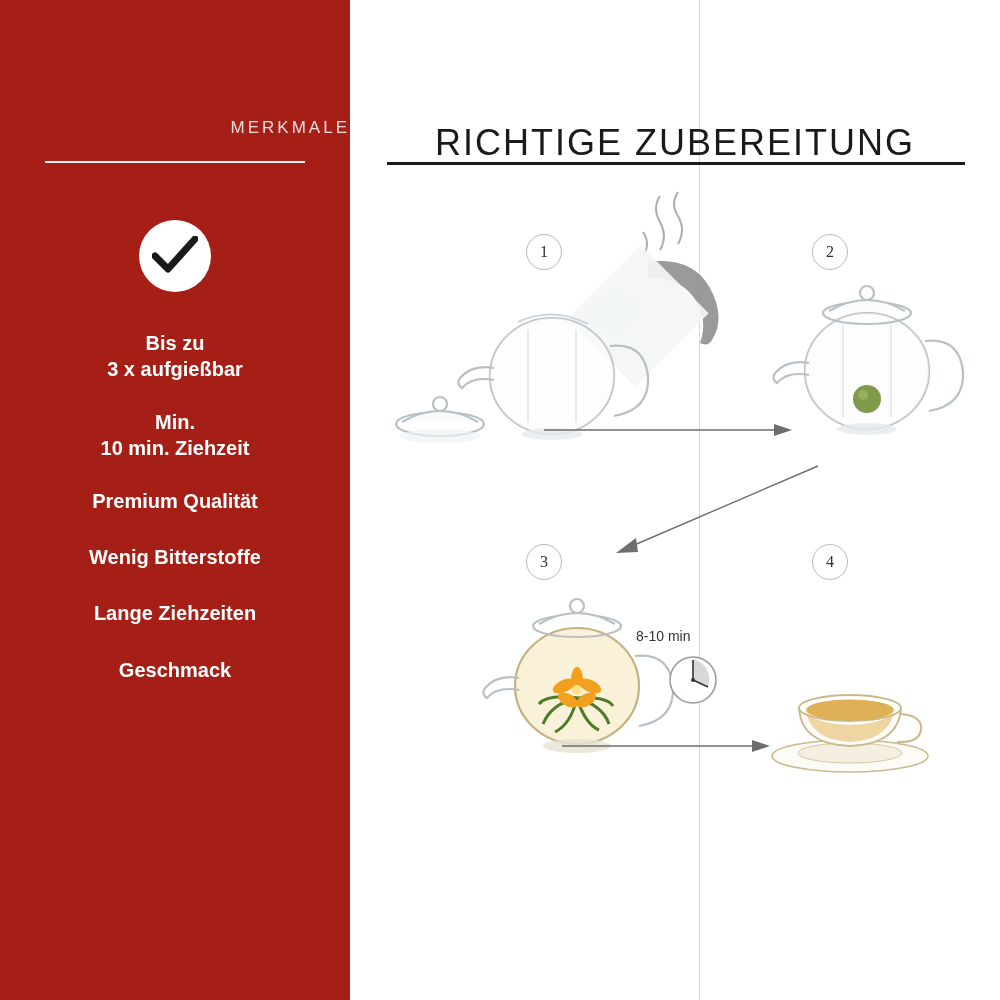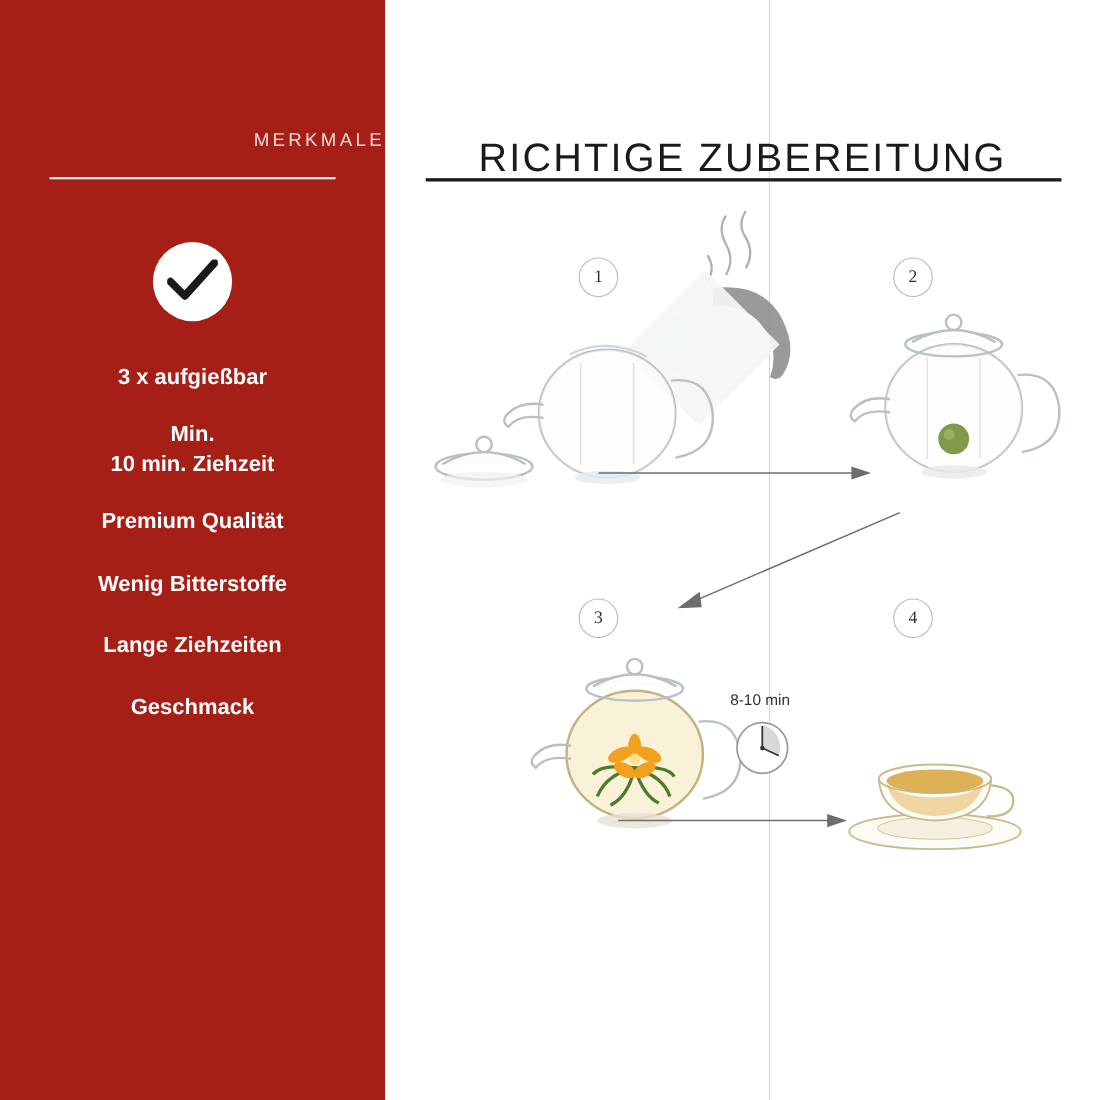--- a/index.html
+++ b/index.html
@@ -142,21 +142,21 @@
     line-height: 1.35;
     color: #111;
     text-align: center;
   }
 
   .timer-label {
     position: absolute;
     left: 286px;
     top: 628px;
     width: 110px;
-    text-align: center;
+    text-align: left;
     font-size: 14px;
     color: #333;
   }
 
   .arrow {
     position: absolute;
   }
 
   .vline {
     position: absolute;
@@ -178,20 +178,21 @@
     <div class="sidebar-divider"></div>
 
     <div class="check-badge">
       <svg width="46" height="40" viewBox="0 0 46 40" aria-hidden="true">
         <path d="M3 20 L16 33 L43 3" fill="none" stroke="#1a1a1a" stroke-width="7" stroke-linecap="round" stroke-linejoin="round"></path>
       </svg>
     </div>
 
     <div class="features">
       <div class="feature two-line">
+        <div>Bis zu</div>
         <div>3 x aufgießbar</div>
       </div>
       <div class="feature two-line">
         <div>Min.</div>
         <div>10 min. Ziehzeit</div>
       </div>
       <div class="feature">
         <div>Premium Qualität</div>
       </div>
       <div class="feature">

